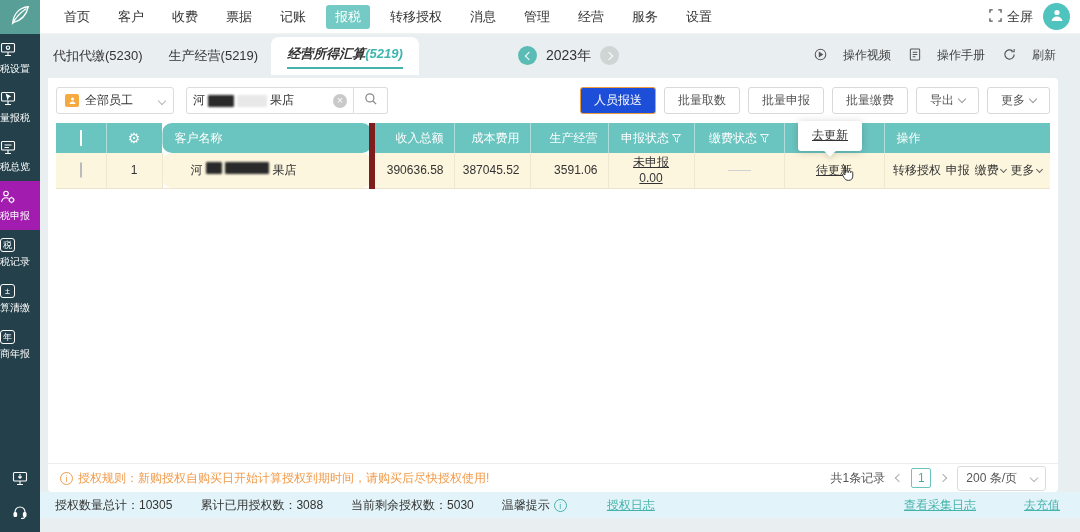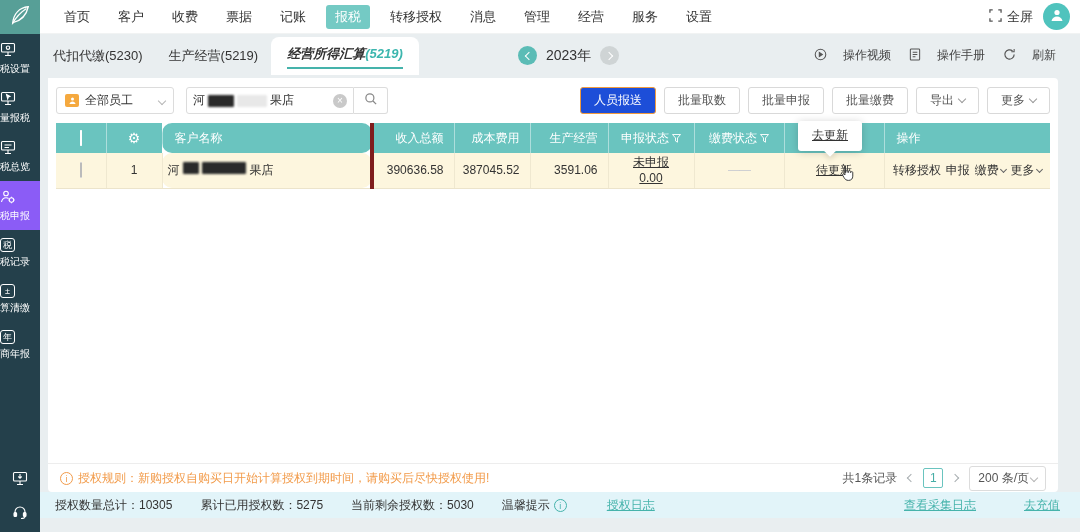--- a/index.html
+++ b/index.html
@@ -13,21 +13,21 @@
   .logo { width:40px; height:34px; background:#579f97; display:flex; align-items:center; justify-content:center; flex:0 0 40px; cursor:pointer;}
   .nav-items { display:flex; align-items:center; margin-left:10px; }
   .nav-item { padding:0 14px; font-size:13px; height:34px; line-height:34px; cursor:pointer; white-space:nowrap; }
   .nav-item.active { background:#74cac4; color:#fff; border-radius:3px; height:24px; line-height:24px; margin:0 6px; padding:0 9px; }
   .topnav-right { margin-left:auto; display:flex; align-items:center; gap:10px; padding-right:10px; }
   .fullscreen { display:flex; align-items:center; gap:5px; font-size:13px; cursor:pointer; }
   .avatar { width:27px; height:27px; border-radius:50%; background:#4fc3bd; display:flex; align-items:center; justify-content:center; cursor:pointer; }
   
   .sidebar { position:absolute; top:34px; left:0; bottom:0; width:40px; background:#24404b; display:flex; flex-direction:column; align-items:center; z-index:15; }
   .side-item { width:40px; padding:8px 0 7px; display:flex; flex-direction:column; align-items:flex-start; gap:3px; color:#fff; font-size:10px; cursor:pointer; }
-  .side-item.active { background:#8b5cf6; }
+  .side-item.active { background:#a21caf; }
   .glyph-box { border:1px solid #fff; border-radius:3px; font-size:9px; color:#fff; min-width:15px; height:14px; line-height:13px; text-align:center; padding:0 1px;}
   .side-bottom { margin-top:auto; margin-bottom:8px; display:flex; flex-direction:column; align-items:center; gap:14px; }
   .side-bottom .ic { cursor:pointer; }
   
   .main { position:absolute; left:40px; top:34px; right:0; bottom:0; background:#e9eef0; }
   .tabbar { position:relative; height:44px; display:flex; align-items:center; }
   .tab { padding:9px 13px; font-size:13px; cursor:pointer; white-space:nowrap; }
   .tab.active { background:#fff; border-radius:8px 8px 0 0; font-weight:bold; padding:8px 16px 6px;font-style:italic; }
   .tab.active .tab-inner { border-bottom:2px solid #45b3ab; padding-bottom:4px; display:inline-block;}
   .tab.active .tab-count { color:#3cb6ae; }
@@ -58,23 +58,23 @@
   .btn .chev { color:#9a9a9a; }
   
   .table-wrap { position:relative; margin:2px 8px 0; }
   table { width:100%; border-collapse:collapse; table-layout:fixed; font-size:12px; }
   thead th { background:#6ac4bf; color:#fff; height:30px; font-weight:normal; border-right:1px solid rgba(255,255,255,.45); }
   thead th:last-child { border-right:none; }
   thead th.al { text-align:left; padding-left:12px; }
   thead th.ar { text-align:right; padding-right:10px; }
   tbody td { background:#fdf6de; height:35px; border-right:1px solid #efe8d0; border-bottom:1px solid #ece4cb; text-align:center; color:#333; }
   tbody td:last-child { border-right:none;margin-left:16px; }
-  td.al { text-align:left; padding-left:5px; }
+  td.al { text-align:left; padding-left:28px; }
   td.ar { text-align:right; padding-right:10px; }
-  th.name-col, td.name-col { border-right:4px solid #7f1d1d;border-radius:10px; }
+  th.name-col, td.name-col { border-right:6px solid #7f1d1d;border-radius:10px; }
   .cb { width:13px; height:13px; border:1px solid #bbb; border-radius:2px; background:#fff; margin:0 auto; cursor:pointer; }
   .cb.ind { border-color:#fff; position:relative; }
   .cb.ind::after { content:""; position:absolute; inset:2px; background:#2b4a55; }
   .gear-ic { font-size:14px; cursor:pointer; }
   .funnel { display:inline-block; margin-left:3px; vertical-align:-1px; cursor:pointer; }
   .u { text-decoration:underline; cursor:pointer; }
   .status2 { line-height:1.35; }
   .dashes { color:#c9ccd0; letter-spacing:-1px; }
   .ops { display:flex; justify-content:space-around; align-items:center; padding:0 6px; }
   .ops span { cursor:pointer; white-space:nowrap; }
@@ -82,21 +82,21 @@
   .tooltip { position:absolute; top:-2px; left:742px; background:#fff; border-radius:3px; padding:6px 14px 7px; font-size:12px; box-shadow:0 1px 8px rgba(0,0,0,.18); z-index:10; white-space:nowrap; }
   .tooltip::after { content:""; position:absolute; left:50%; bottom:-4px; width:9px; height:9px; background:#fff; transform:translateX(-50%) rotate(45deg); box-shadow:3px 3px 5px rgba(0,0,0,.08); }
   .hand-cursor { position:absolute; left:782px; top:42px; z-index:11; }
   
   .notice-row { position:absolute; left:0; right:0; bottom:0; height:29px; border-top:1px solid #ededed; display:flex; align-items:center; padding:0 12px; font-size:12px; }
   .notice { color:#f29b4a; display:flex; align-items:center; gap:5px; }
   .circle-i { display:inline-block; width:13px; height:13px; border:1px solid currentColor; border-radius:50%; font-size:9px; line-height:12px; text-align:center; font-style:normal; }
   .pager { margin-left:auto; display:flex; align-items:center; gap:9px; color:#555; }
   .pg-arrow { color:#a8adb0; cursor:pointer; display:inline-flex; }
   .pg-num { width:20px; height:20px; border:1px solid #6ac4bf; color:#46aea6; border-radius:2px; font-size:12px; display:flex; align-items:center; justify-content:center; cursor:pointer; }
-  .psize { height:25px; border:1px solid #dcdcdc; border-radius:3px; display:flex; align-items:center; padding:0 8px; gap:2px; cursor:pointer; }
+  .psize { height:25px; border:1px solid #dcdcdc; border-radius:3px; display:flex; align-items:center; padding:0 8px; gap:14px; cursor:pointer; }
   
   .footer { position:absolute; left:0; right:0; bottom:14px; height:26px; background:#e2f4f9; display:flex; align-items:center; font-size:12px; padding:0 20px 0 15px; }
   .footer .fi { margin-right:28px; white-space:nowrap; }
   .tlink { color:#45b3ab; text-decoration:underline; cursor:pointer; white-space:nowrap; }
   .tip-i { color:#45b3ab; margin-left:4px; }
   .f-right { margin-left:auto; display:flex; gap:48px; }
 </style>
 </head>
 <body>
 
@@ -397,21 +397,21 @@
         <span class="psize">
           <span>200 条/页</span>
           <i class="chev"></i>
         </span>
       </div>
     </div>
   </div>
 
   <div class="footer">
     <span class="fi"><span>授权数量总计：</span><span>10305</span></span>
-    <span class="fi"><span>累计已用授权数：</span><span>5275</span></span>
+    <span class="fi"><span>累计已用授权数：</span><span>3088</span></span>
     <span class="fi"><span>当前剩余授权数：</span><span>5030</span></span>
     <span class="fi"><span>温馨提示</span><i class="circle-i tip-i">i</i></span>
     <span class="tlink" style="margin-left:12px">授权日志</span>
     <span class="f-right">
       <span class="tlink">查看采集日志</span>
       <span class="tlink">去充值</span>
     </span>
   </div>
 </div>
 

